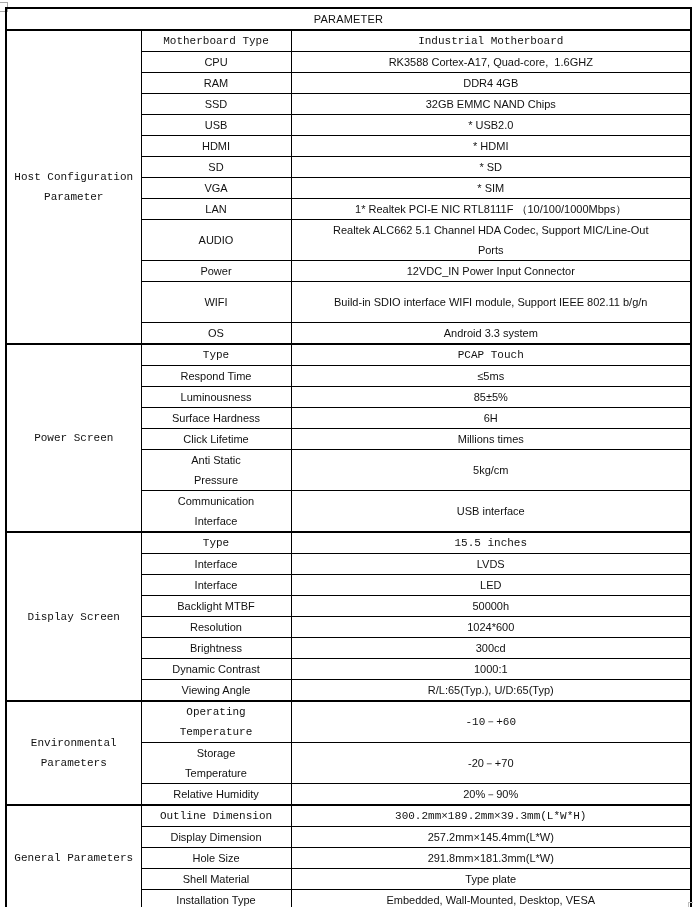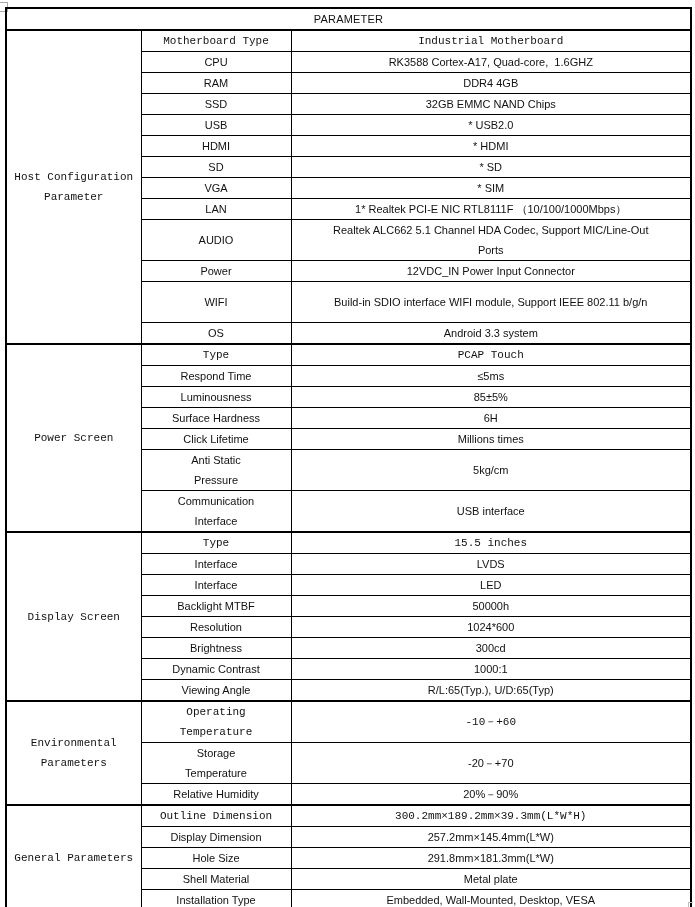--- a/index.html
+++ b/index.html
@@ -222,21 +222,21 @@
       <tr class="body-row">
         <td class="label">Display Dimension</td>
         <td class="val">257.2mm×145.4mm(L*W)</td>
       </tr>
       <tr class="body-row">
         <td class="label">Hole Size</td>
         <td class="val">291.8mm×181.3mm(L*W)</td>
       </tr>
       <tr class="body-row">
         <td class="label">Shell Material</td>
-        <td class="val">Metal plate</td>
+        <td class="val">Type plate</td>
       </tr>
       <tr class="body-row">
         <td class="label">Installation Type</td>
         <td class="val">Embedded, Wall-Mounted, Desktop, VESA</td>
       </tr>
     </tbody>
 </table>
 
 <div class="resize-handle"></div>
 

